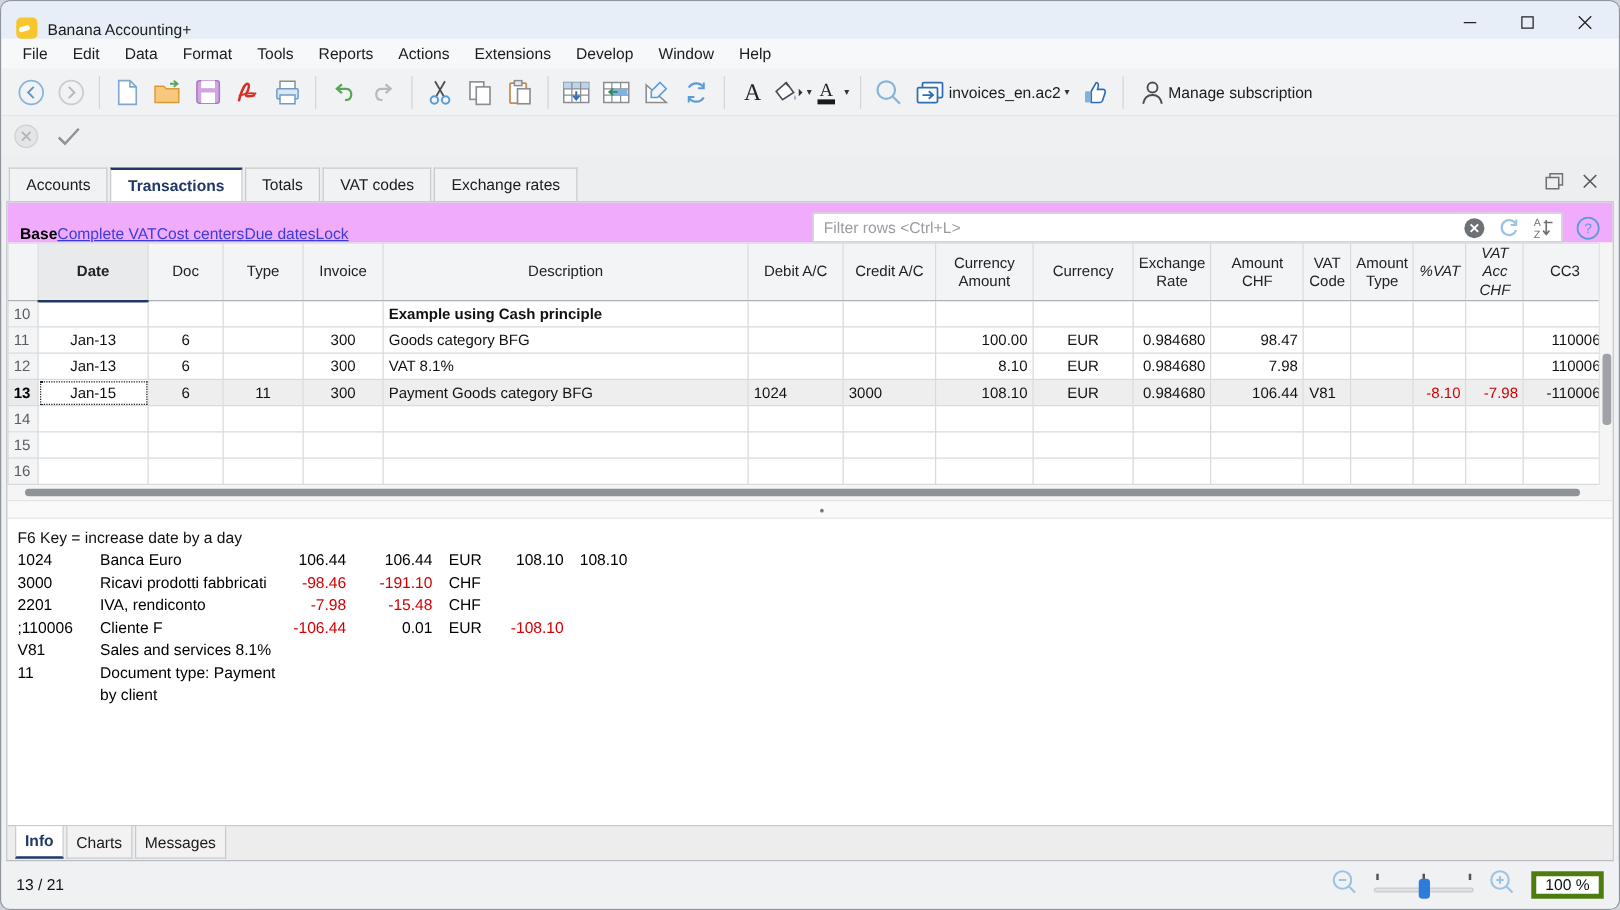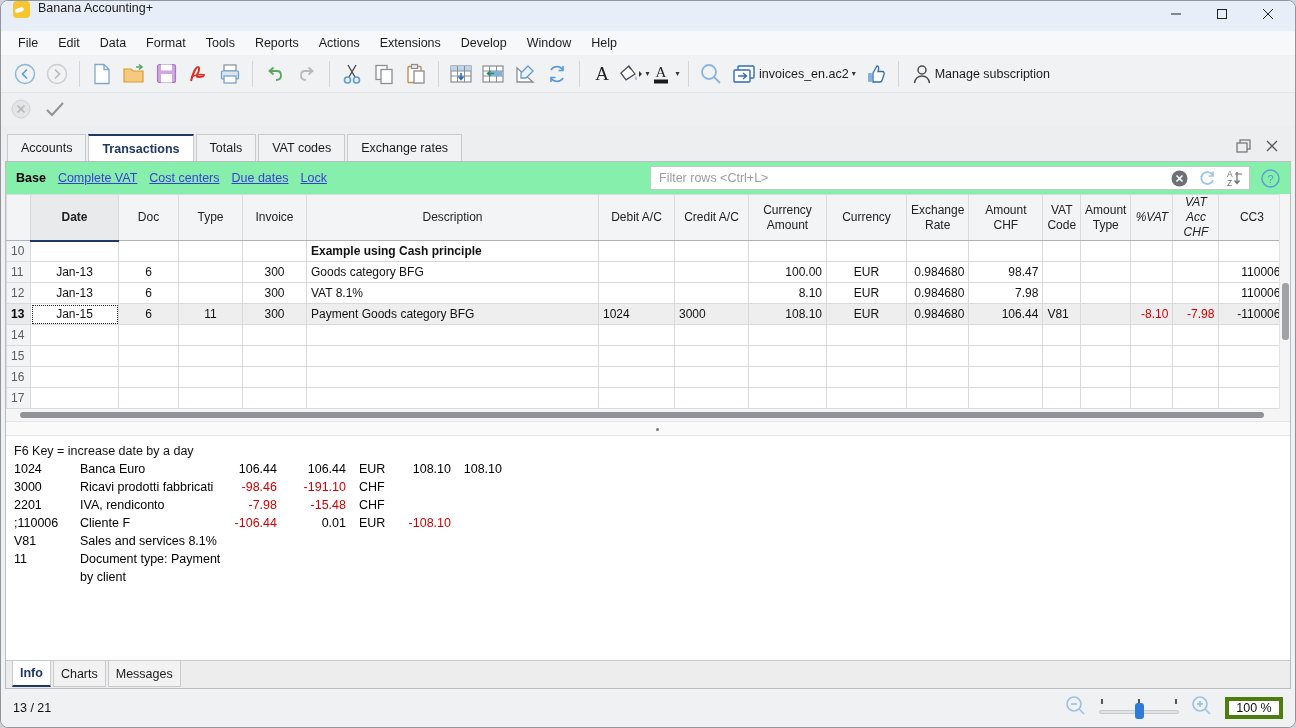--- a/index.html
+++ b/index.html
@@ -1,21 +1,21 @@
 <!DOCTYPE html>
 <html><head>
 <meta charset="utf-8">
 <style>
   * { box-sizing: border-box; margin: 0; padding: 0; }
   html,body { background:#cfd4da; }
   body { font-family:"Liberation Sans","DejaVu Sans",sans-serif; }
   .window{ position:relative; width:1296px; height:728px; background:#f0f1f3;
     border:1px solid #8f959c; border-radius:8px; overflow:hidden; display:flex; flex-direction:column;}
   
-  .titlebar{ height:30px; background:#e8eef8; display:flex; align-items:flex-start; padding:0 6px; flex:none;}
+  .titlebar{ height:30px; background:#e8eef8; display:flex; align-items:flex-end; padding:0 6px; flex:none;}
   .app-icon{ width:17px; height:17px; margin:0 8px 0 6px; background:#f7c52e; border-radius:4px; position:relative;}
   .app-icon::after{ content:""; position:absolute; left:2px; top:7px; width:9px; height:4px; background:#fff; border-radius:2px; transform:rotate(-18deg);}
   .title-text{ font-size:12.5px; color:#1b1b1b;}
   .win-controls{ margin-left:auto; display:flex; align-items:center; gap:4px;}
   .win-btn{ width:42px; height:26px; display:flex; align-items:center; justify-content:center; font-size:14px; color:#222;}
   .win-btn svg{ display:block;}
   
   .menubar{ height:24px; background:#f7f8fa; display:flex; align-items:center; padding:0 8px; gap:2px; flex:none;}
   .menu-item{ font-size:12.5px; color:#1b1b1b; padding:2px 9px; border-radius:3px; cursor:default;}
   
@@ -29,21 +29,21 @@
   .editrow .er-icon{ width:24px; height:22px; display:flex; align-items:center; justify-content:center;}
   .edit-input{ flex:1; height:22px; border:1px solid #b9bcc0; background:#fff; font-size:12.5px; padding:0 6px; font-family:inherit; color:#111;}
   
   .tabbar{ height:36px; background:#eceef0; display:flex; align-items:flex-end; padding:0 6px; flex:none;}
   .tab{ height:27px; padding:0 13px; display:flex; align-items:center; font-size:12.5px; color:#1b1b1b;
     background:#f1f2f3; border:1px solid #c8cacd; border-bottom:none; margin-right:2px;}
   .tab.active{ background:#fff; border-top:2px solid #1f3864; color:#1f3864; font-weight:bold;}
   .tab-right{ margin-left:auto; display:flex; align-items:center; gap:14px; padding:0 10px 4px 0;}
   
   .main{ flex:1; margin:0 4px; background:#fff; border:1px solid #b9bcc0; display:flex; flex-direction:column; overflow:hidden; position:relative;}
-  .viewbar{ height:32px; display:flex; align-items:center; padding:0 10px; gap:12px; flex:none; background:#86efac;}
+  .viewbar{ height:32px; display:flex; align-items:flex-end; padding:0 10px; gap:0; flex:none; background:#f0abfc;}
   .view-active{ font-size:12.5px; font-weight:bold; color:#000;}
   .view-link{ font-size:12.5px; color:#3c3cd9; text-decoration:underline; cursor:pointer;}
   .filterwrap{ margin-left:auto; display:flex; align-items:center; gap:10px;}
   .filterbox{ width:600px; height:24px; border:1px solid #c4c7ca; background:#fff; display:flex; align-items:center; padding:0 4px 0 8px; gap:8px;}
   .filterbox input{ flex:1; border:none; outline:none; font-size:12.5px; font-family:inherit; color:#111; background:transparent;}
   .filterbox input::placeholder{ color:#9a9da1;}
   .f-icon{ width:20px; height:20px; display:flex; align-items:center; justify-content:center; flex:none;}
   
   .tablewrap{ position:relative; flex:none;}
   table.grid{ border-collapse:collapse; table-layout:fixed; font-size:12px; color:#111;}
@@ -535,39 +535,20 @@
               <td style="text-align: right;"></td>
               <td style="text-align: center;"></td>
               <td style="text-align: right;"></td>
               <td style="text-align: right;"></td>
               <td style="text-align: left;"></td>
               <td style="text-align: left;"></td>
               <td style="text-align: right;"></td>
               <td style="text-align: right;"></td>
               <td style="text-align: right;"></td>
             </tr>
-            <tr>
-              <td class="rownum">17</td>
-              <td style="text-align: center;"></td>
-              <td style="text-align: center;"></td>
-              <td style="text-align: center;"></td>
-              <td style="text-align: center;"></td>
-              <td style="text-align: left;"></td>
-              <td style="text-align: left;"></td>
-              <td style="text-align: left;"></td>
-              <td style="text-align: right;"></td>
-              <td style="text-align: center;"></td>
-              <td style="text-align: right;"></td>
-              <td style="text-align: right;"></td>
-              <td style="text-align: left;"></td>
-              <td style="text-align: left;"></td>
-              <td style="text-align: right;"></td>
-              <td style="text-align: right;"></td>
-              <td style="text-align: right;"></td>
-            </tr>
           </tbody>
         </table>
       <div class="vscroll">
           <div class="vthumb" style="top:89px;height:57px;"></div>
         </div>
     </div>
 
     <div class="hscroll">
         <div class="hthumb"></div>
       </div>

